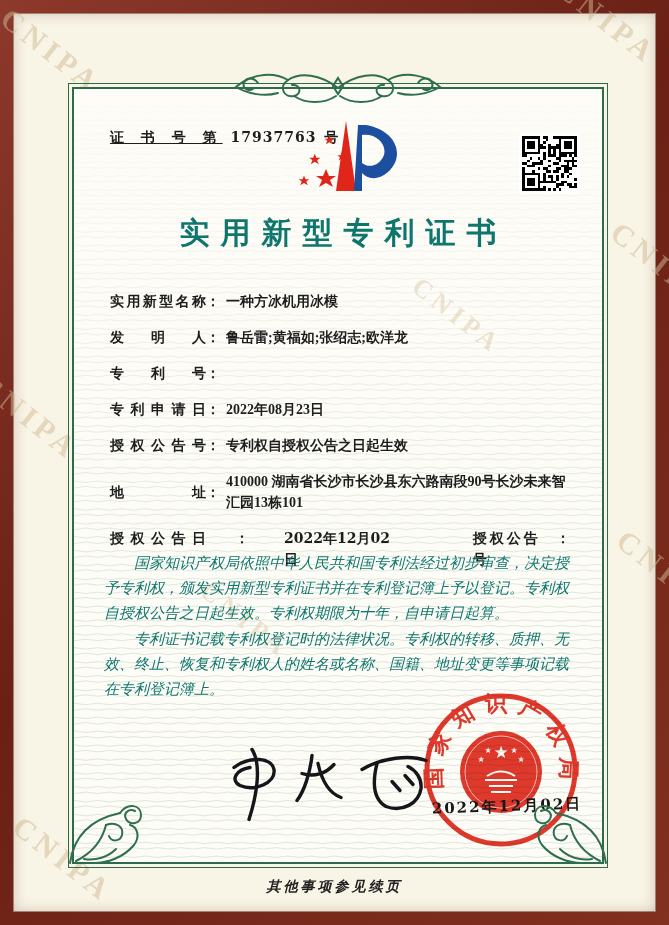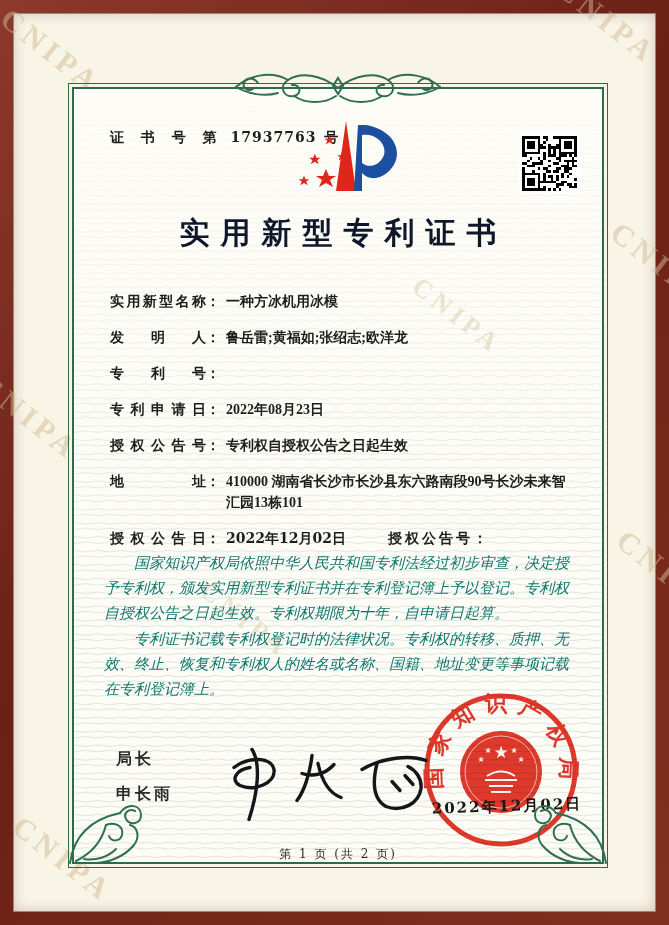--- a/index.html
+++ b/index.html
@@ -24,33 +24,33 @@
   .waves path{fill:none;stroke:rgba(122,162,134,.30);stroke-width:.8;}
   .waves-fade{position:absolute;inset:0;background:linear-gradient(180deg,rgba(253,252,246,.95) 0%,rgba(253,252,246,.25) 45%,rgba(253,252,246,0) 70%);}
   
   .top-flourish{position:absolute;left:228px;top:66px;z-index:4;}
   .corner-fl{position:absolute;z-index:4;}
   .corner-fl.bl{left:64px;top:775px;}
   .corner-fl.br{right:57px;top:775px;transform:scaleX(-1);}
   .fl path{fill:none;stroke:#2f6e4f;stroke-width:2;stroke-linecap:round;}
   
   .cert-no{position:absolute;left:36px;top:40px;font-size:14px;font-weight:600;color:var(--ink,#1d1d1d);z-index:5;}
-  .cert-no .pfx{letter-spacing:6px;}
+  .cert-no .pfx{letter-spacing:6px;text-decoration:underline;}
   .cert-no .num{letter-spacing:1px;padding:0 3px;}
   .logo{position:absolute;left:212px;top:28px;z-index:5;}
   .qr{position:absolute;right:22px;top:44px;width:55px;height:55px;z-index:5;background:#fff;padding:3px;}
   .qr svg{width:100%;height:100%;shape-rendering:crispEdges;}
   .title{position:absolute;left:0;right:0;top:124px;text-align:center;font-size:30px;font-weight:bold;
-         letter-spacing:11px;text-indent:11px;color:#0f172a;z-index:5;}
+         letter-spacing:11px;text-indent:11px;color:#0f766e;z-index:5;}
   .fields{position:absolute;left:36px;right:26px;top:202px;z-index:5;color:var(--ink,#1d1d1d);}
-  .frow{display:flex;align-items:flex-start;margin-bottom:15px;font-size:14px;font-weight:600;line-height:21px;}
+  .frow{display:flex;align-items:center;margin-bottom:15px;font-size:14px;font-weight:600;line-height:21px;}
   .flabel{flex:0 0 96px;text-align:justify;text-align-last:justify;}
   .fcolon{flex:0 0 auto;padding-right:6px;}
   .fval{flex:1;font-family:Liberation Serif, serif;}
-  .grant-row{display:flex;font-size:14px;font-weight:600;line-height:21px;margin-top:4px;}
+  .grant-row{display:flex;font-size:14px;font-weight:600;line-height:21px;margin-top:4px;gap:29px;}
   .grant-row .p2{margin-left:42px;display:flex;}
   .grant-row .p2 .flabel2{letter-spacing:3px;}
   .paras{position:absolute;left:30px;right:26px;top:462px;z-index:5;color:#0f766e;
          font-size:15px;line-height:1.68;font-style:italic;}
   .paras p{margin:0;text-indent:2em;}
   
   .signer{position:absolute;left:42px;top:660px;z-index:5;font-family:"Liberation Sans",sans-serif;
           font-weight:bold;font-size:16px;color:#2a2a2a;letter-spacing:3px;}
   .signer div{margin-bottom:14px;}
   .signature{position:absolute;left:132px;top:642px;z-index:6;}
@@ -486,24 +486,20 @@
             <span class="fcolon">：</span>
           </span>
         </div>
       </div>
 
       <div class="paras">
         <p>国家知识产权局依照中华人民共和国专利法经过初步审查，决定授予专利权，颁发实用新型专利证书并在专利登记簿上予以登记。专利权自授权公告之日起生效。专利权期限为十年，自申请日起算。</p>
         <p>专利证书记载专利权登记时的法律状况。专利权的转移、质押、无效、终止、恢复和专利权人的姓名或名称、国籍、地址变更等事项记载在专利登记簿上。</p>
       </div>
 
-      <div class="signer">
-        <div>局长</div>
-        <div>申长雨</div>
-      </div>
 
       <svg class="signature" width="240" height="105" viewBox="0 0 240 100">
         <path d="M46 16 C55 30 52 58 43 86"></path>
         <path d="M28 34 C44 22 66 24 68 36 C70 50 48 58 34 52 C24 47 30 36 44 34"></path>
         <path d="M106 22 C104 40 98 58 91 67"></path>
         <path d="M96 40 C108 44 120 40 128 31"></path>
         <path d="M112 30 C116 48 124 60 135 64"></path>
         <path d="M156 36 C176 24 204 21 220 27"></path>
         <path d="M171 30 C166 50 168 66 180 73 C196 79 213 70 215 55 C216 45 210 37 202 33"></path>
         <path d="M186 48 l8 9 M199 42 l8 9"></path>
@@ -522,21 +518,20 @@
         <text class="star" x="71" y="67" font-size="8" text-anchor="middle">★</text>
         <text class="star" x="97" y="67" font-size="8" text-anchor="middle">★</text>
         <text class="star" x="104" y="76" font-size="8" text-anchor="middle">★</text>
         <g class="gate">
           <path d="M70 90 q14 -9 28 0"></path>
           <path d="M68 94 h32 M72 100 h24 M74 106 h20"></path>
         </g>
       </svg>
       <div class="seal-date">2022年12月02日</div>
 
-      <div class="page-num">第 1 页 (共 2 页)</div>
     </div>
   </div>
 
   <svg class="top-flourish fl" width="220" height="42" viewBox="0 0 220 42">
     <g>
       <path d="M110 22 C92 8 72 6 60 14 C50 21 56 32 66 30 C74 28 73 18 64 19"></path>
       <path d="M60 14 C42 4 20 10 8 21 C20 28 36 31 50 27"></path>
       <path d="M66 30 C78 38 96 38 108 30"></path>
       <path d="M30 17 c-4 -6 -12 -6 -14 0 c-2 5 4 9 9 6"></path>
     </g>
@@ -559,13 +554,14 @@
   </svg>
   <svg class="corner-fl br fl" width="92" height="92" viewBox="0 0 92 92">
     <path d="M6 88 C10 60 28 44 56 38"></path>
     <path d="M12 86 C28 78 38 66 42 50"></path>
     <path d="M56 38 c8 -11 21 -8 21 2 c0 9 -11 11 -15 4 c-3 -6 3 -11 9 -8"></path>
     <path d="M42 50 c10 -4 18 2 16 10 c-2 7 -11 7 -13 1"></path>
     <path d="M20 84 c12 2 24 -2 32 -10"></path>
     <path d="M30 88 c14 0 30 -6 40 -18 c6 -8 4 -18 -4 -20"></path>
   </svg>
 
+  <div class="footer-note">其他事项参见续页</div>
 </div>
 
 </body></html>

